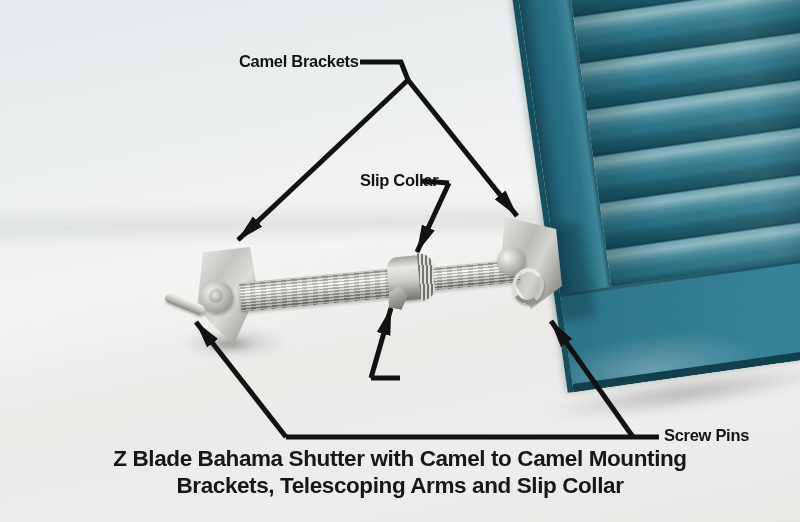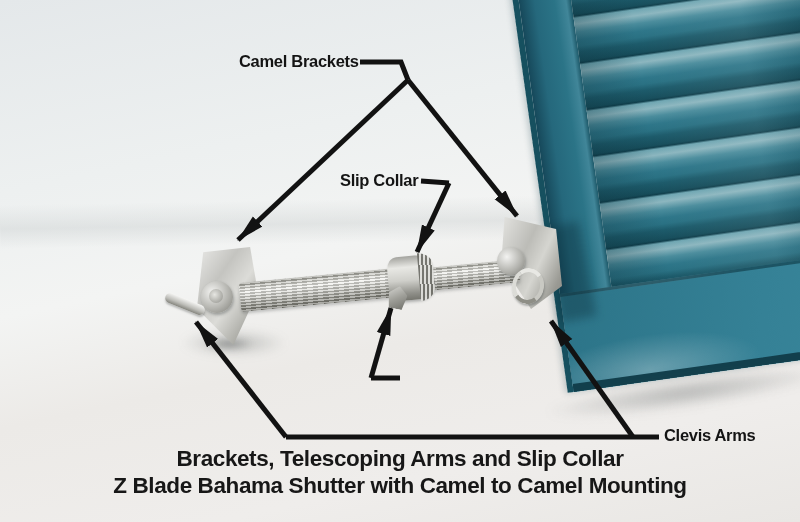--- a/index.html
+++ b/index.html
@@ -138,21 +138,21 @@
     <polyline points="421,181 449,183"></polyline>
     <line x1="449" y1="183" x2="417" y2="252" marker-end="url(#ah)"></line>
     <polyline points="400,378 371,378"></polyline>
     <line x1="371" y1="378" x2="391" y2="308" marker-end="url(#ah)"></line>
     <line x1="659" y1="437" x2="286" y2="437"></line>
     <line x1="286" y1="437" x2="196" y2="322" marker-end="url(#ah)"></line>
     <line x1="633" y1="437" x2="551" y2="321" marker-end="url(#ah)"></line>
   </svg>
 
   <div class="label" style="left:239px;top:52px">Camel Brackets</div>
-  <div class="label" style="left:340px;top:171px">Slip Collar</div>
-  <div class="label" style="left:664px;top:426px">Clevis Arms</div>
+  <div class="label" style="left:360px;top:171px">Slip Collar</div>
+  <div class="label" style="left:664px;top:426px">Screw Pins</div>
 
   <div class="caption">
+    <div>Z Blade Bahama Shutter with Camel to Camel Mounting</div>
     <div>Brackets, Telescoping Arms and Slip Collar</div>
-    <div>Z Blade Bahama Shutter with Camel to Camel Mounting</div>
   </div>
 
 </div>
 
 </body></html>

